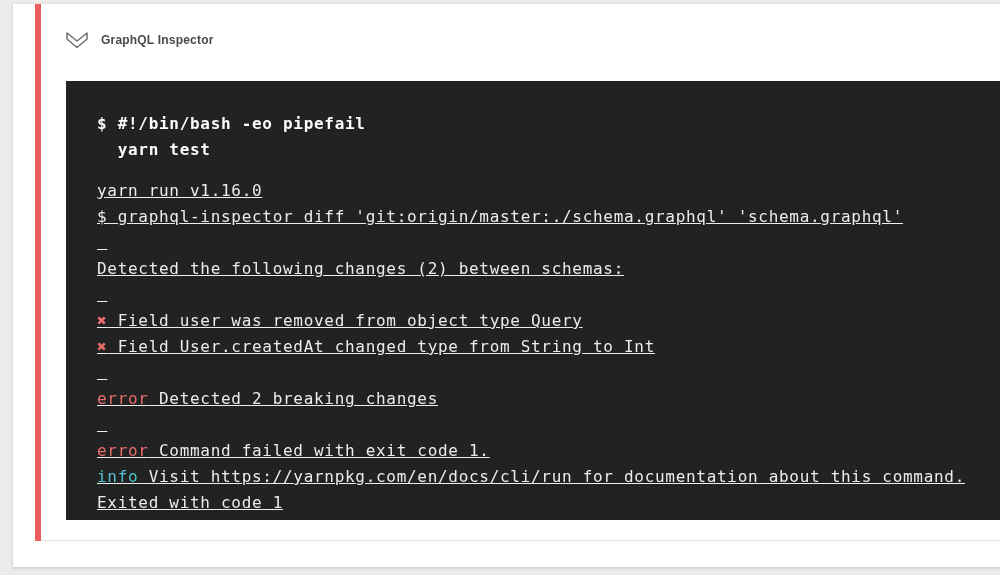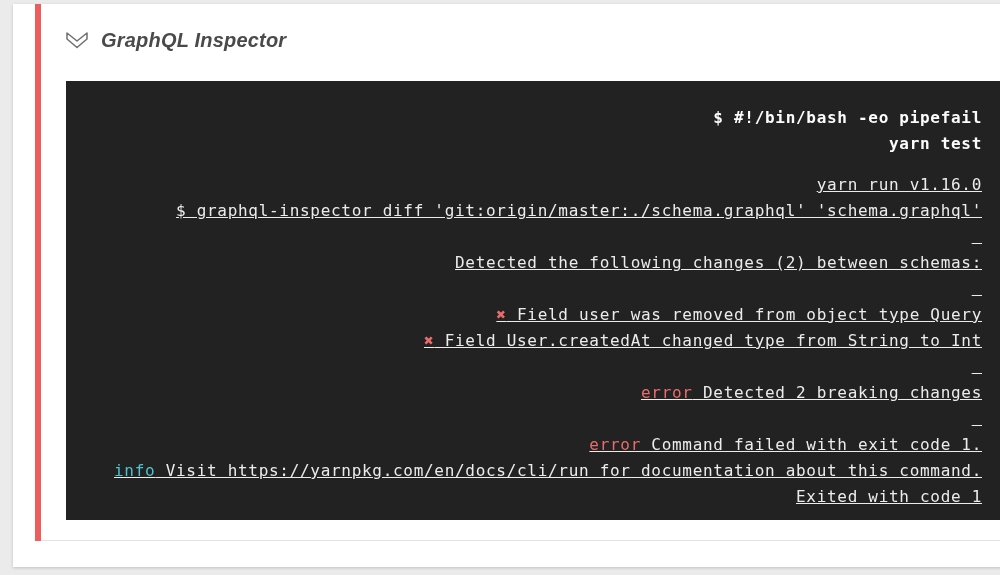--- a/index.html
+++ b/index.html
@@ -52,44 +52,42 @@
   }
   .chevrons {
     width: 26px;
     height: 22px;
     display: inline-flex;
     align-items: center;
     justify-content: center;
   }
   .step-title {
     margin-left: 11px;
-    font-size: 20px;
+    font-size: 12px;
     font-weight: bold;
     color: #4a4a4a;
     letter-spacing: 0.2px;
-    font-style: italic;
   }
   .terminal {
     position: absolute;
     left: 31px;
     top: 77px;
     right: 0;
     height: 439px;
     box-sizing: border-box;
     padding: 18px 20px 16px 19px;
     overflow: hidden;
   }
   .terminal pre {
-    margin: 6px;
+    margin: 12px;
     font-family: "DejaVu Sans Mono", "Liberation Mono", "DejaVu Sans", monospace;
     font-size: 16px;
     line-height: 26px;
     letter-spacing: 0.7px;
     white-space: pre;
-    text-align: right;
   }
   .term-cmd {
     font-weight: bold;
   }
   .term-out {
     margin-top: 15px !important;
   }
   .term-line {
     height: 26px;
     text-decoration: underline;

